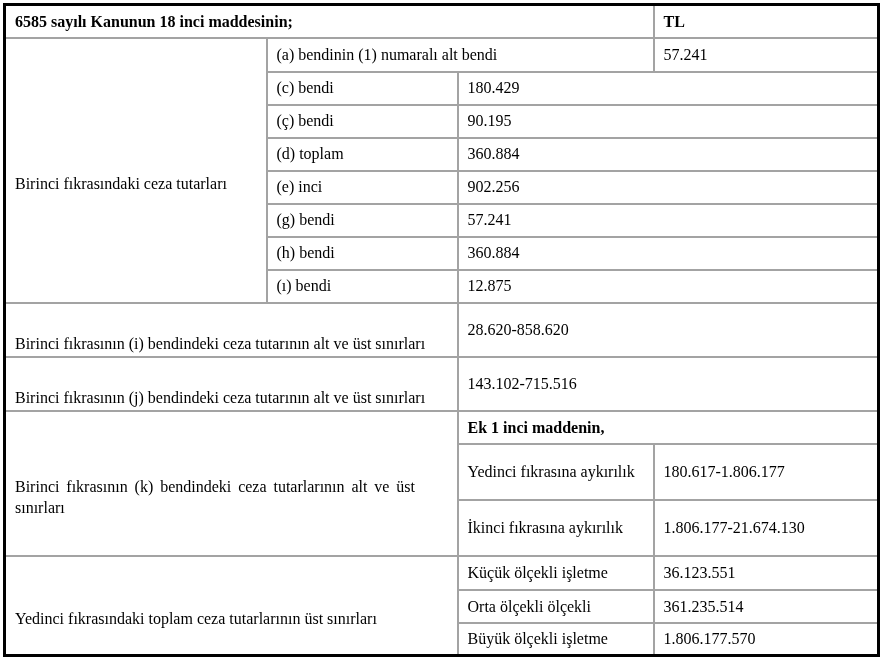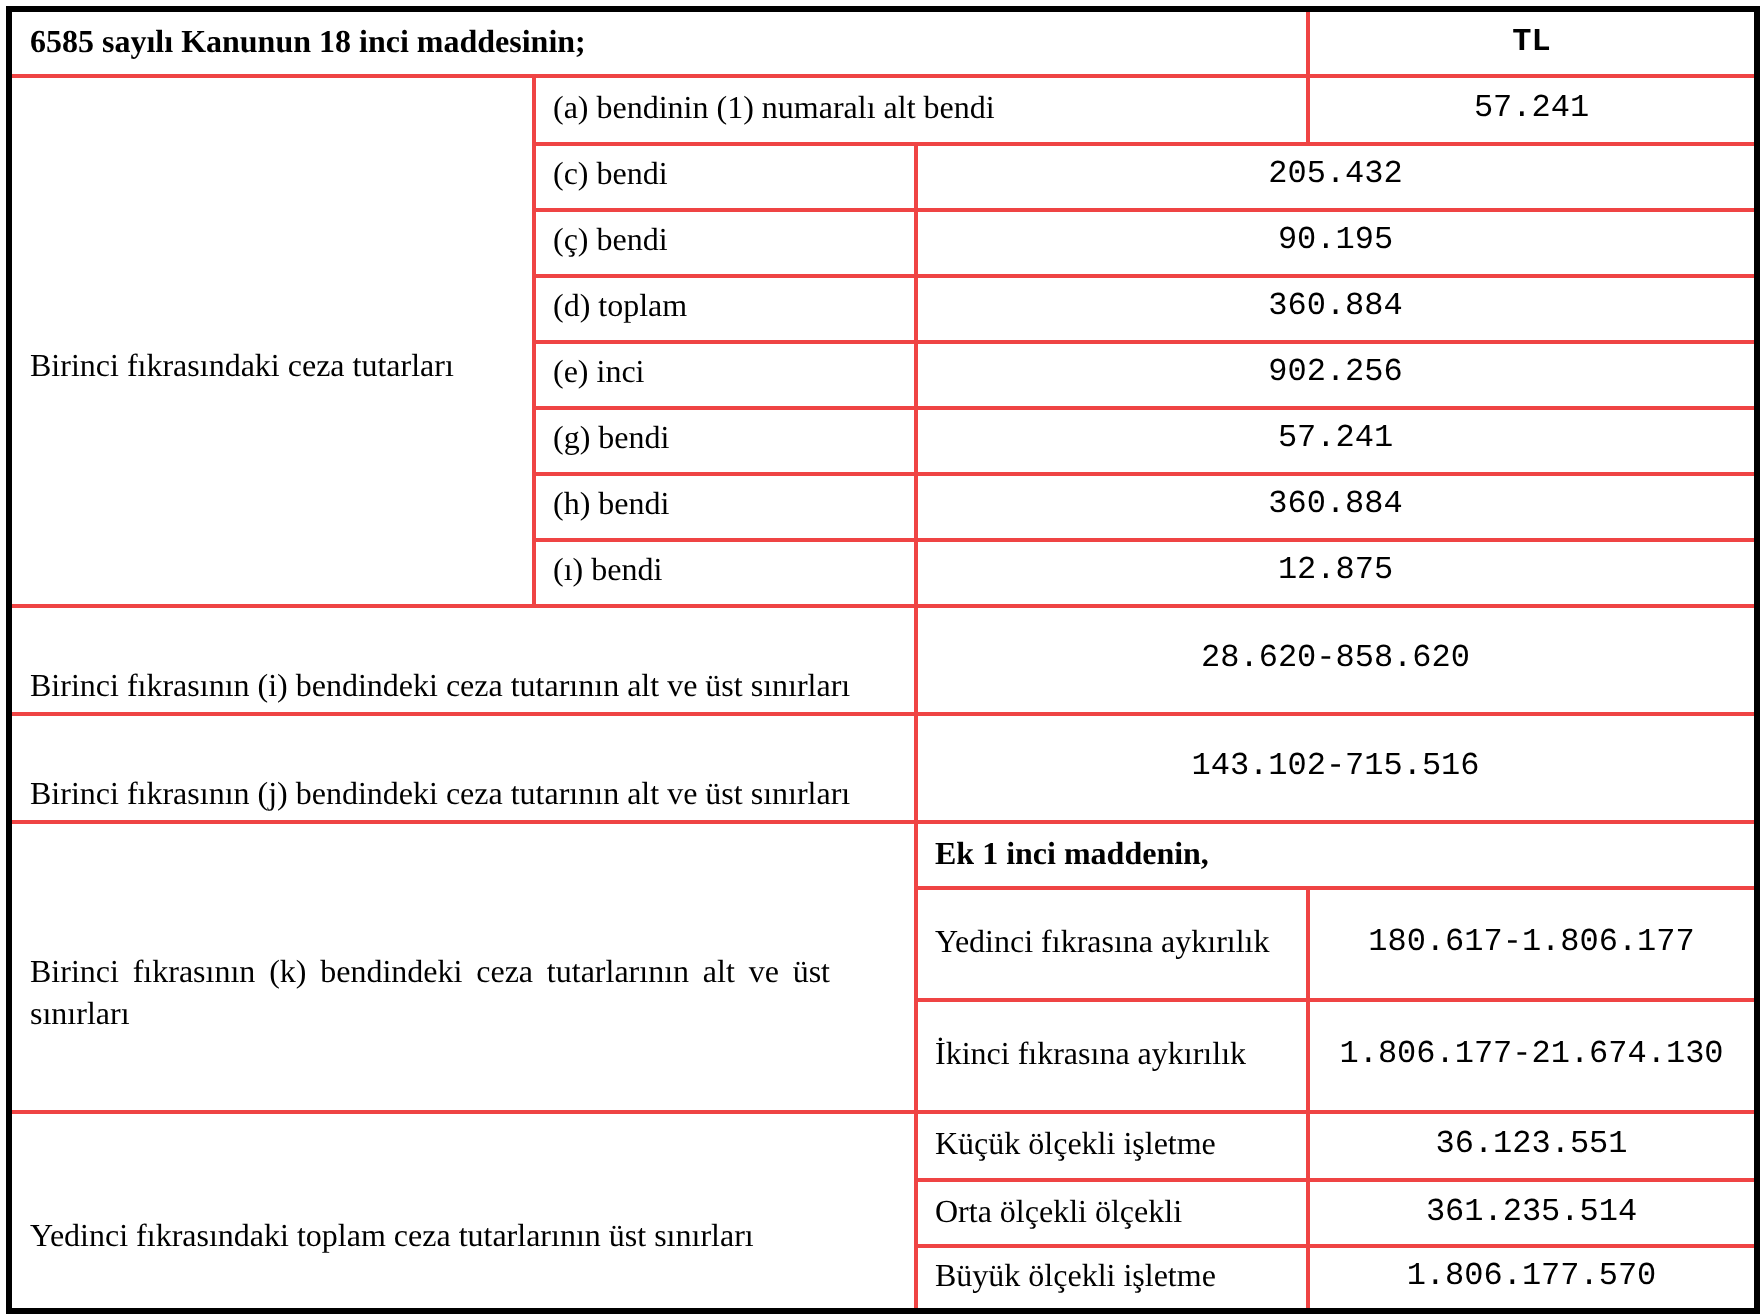--- a/index.html
+++ b/index.html
@@ -14,31 +14,30 @@
     border-collapse: collapse;
     table-layout: fixed;
     width: 874px;
     margin: 3px;
     font-family: "Liberation Serif", "DejaVu Serif", serif;
     font-size: 16px;
     color: #000000;
     border: 3px solid #000000;
   }
   table.penalty td {
-    border: 2px solid #ef4444;
+    border: 2px solid #a3a3a3;
     padding: 2px 9px;
     vertical-align: middle;
     line-height: 1.32;
     overflow: hidden;
   }
   .bold { font-weight: bold; }
   .val {
-    text-align: center;
+    text-align: left;
     white-space: nowrap;
-    font-family: Liberation Mono, monospace;
   }
   .just div {
     text-align: justify;
     margin-top: 27px;
   }
   .w242 { max-width: 242px; }
   .w432 { max-width: 432px; }
   .w400 { max-width: 400px; }
   .w405 { max-width: 405px; }
   tr.h33 { height: 33px; }
@@ -65,21 +64,21 @@
 
     <tr class="h34">
       <td rowspan="8" class="just">
         <div class="w242">Birinci fıkrasındaki ceza tutarları</div>
       </td>
       <td colspan="2">(a) bendinin (1) numaralı alt bendi</td>
       <td class="val">57.241</td>
     </tr>
     <tr class="h33">
       <td>(c) bendi</td>
-      <td colspan="2" class="val">205.432</td>
+      <td colspan="2" class="val">180.429</td>
     </tr>
     <tr class="h33">
       <td>(ç) bendi</td>
       <td colspan="2" class="val">90.195</td>
     </tr>
     <tr class="h33">
       <td>(d) toplam</td>
       <td colspan="2" class="val">360.884</td>
     </tr>
     <tr class="h33">

